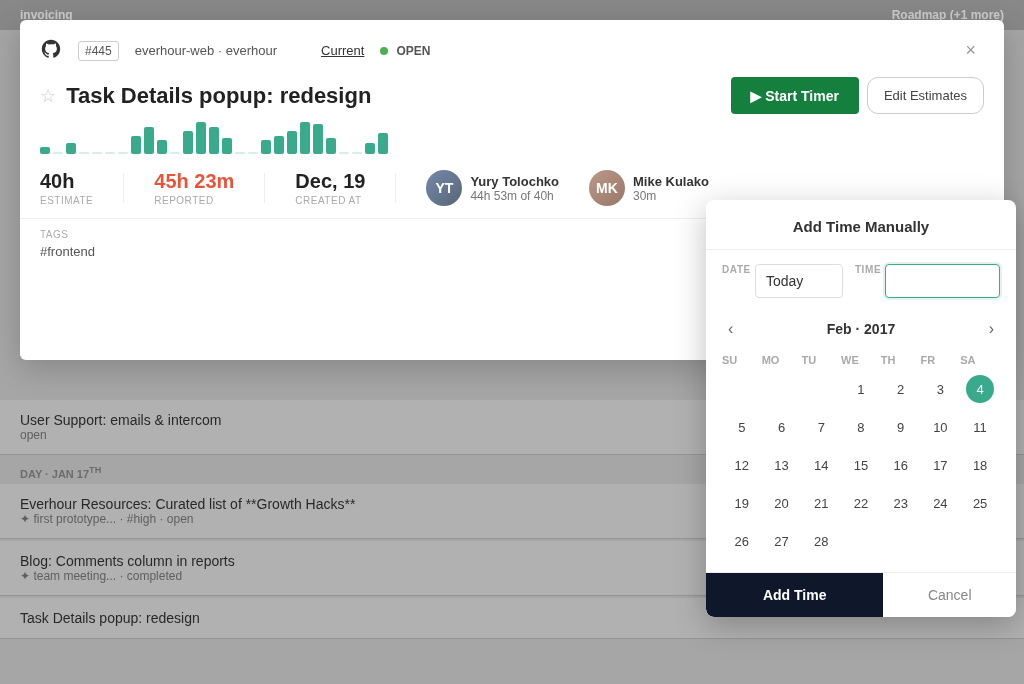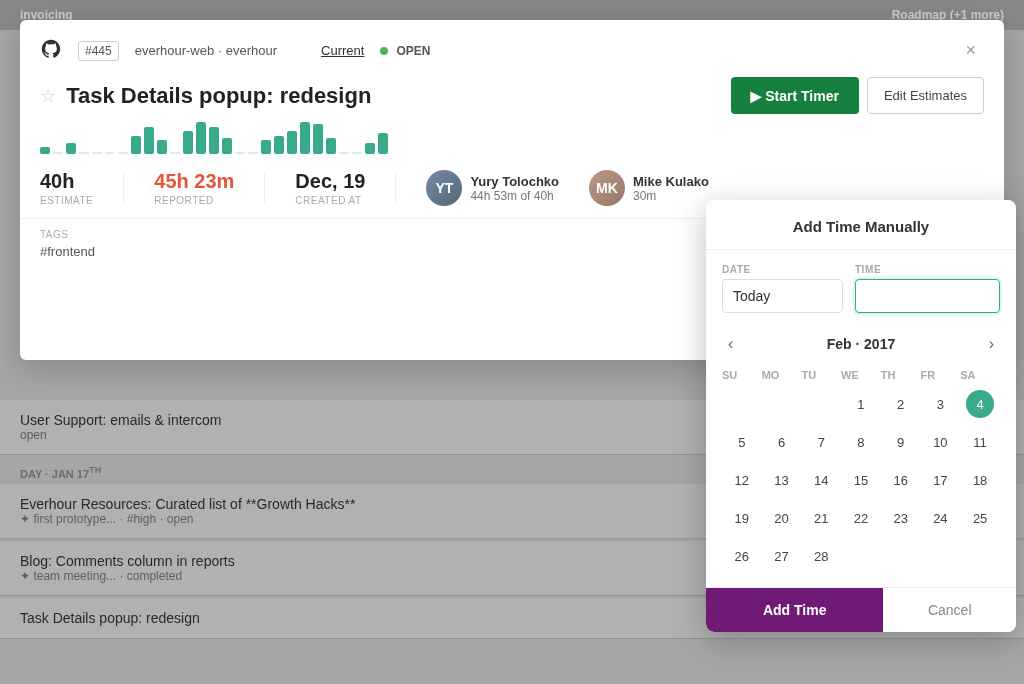--- a/index.html
+++ b/index.html
@@ -153,21 +153,21 @@
       cursor: pointer;
       display: flex;
       align-items: center;
       gap: 6px;
     }
 
     .btn-edit-estimates {
       background: #fff;
       color: #444;
       border: 1px solid #ccc;
-      border-radius: 4px;
+      border-radius: 11px;
       padding: 10px 16px;
       font-size: 13px;
       cursor: pointer;
     }
 
     
     .chart-area {
       padding: 4px 20px 8px;
       display: flex;
       align-items: flex-end;
@@ -296,21 +296,21 @@
     }
 
     .popup-fields {
       padding: 14px 16px 8px;
       display: flex;
       gap: 12px;
     }
 
     .field-group {
       display: flex;
-      flex-direction: column;
+      flex-direction: row;
       gap: 4px;
     }
 
     .field-group.date { flex: 1; }
     .field-group.time { flex: 1.2; }
 
     .field-label {
       font-size: 10px;
       color: #aaa;
       text-transform: uppercase;
@@ -399,21 +399,21 @@
     
     .popup-footer {
       display: flex;
       gap: 0;
       border-top: 1px solid #eee;
       margin-top: 8px;
     }
 
     .btn-add-time {
       flex: 1;
-      background: #701a75;
+      background: #0f172a;
       color: #fff;
       border: none;
       padding: 14px;
       font-size: 14px;
       font-weight: 600;
       cursor: pointer;
       border-radius: 0 0 0 8px;
     }
 
     .btn-cancel {

